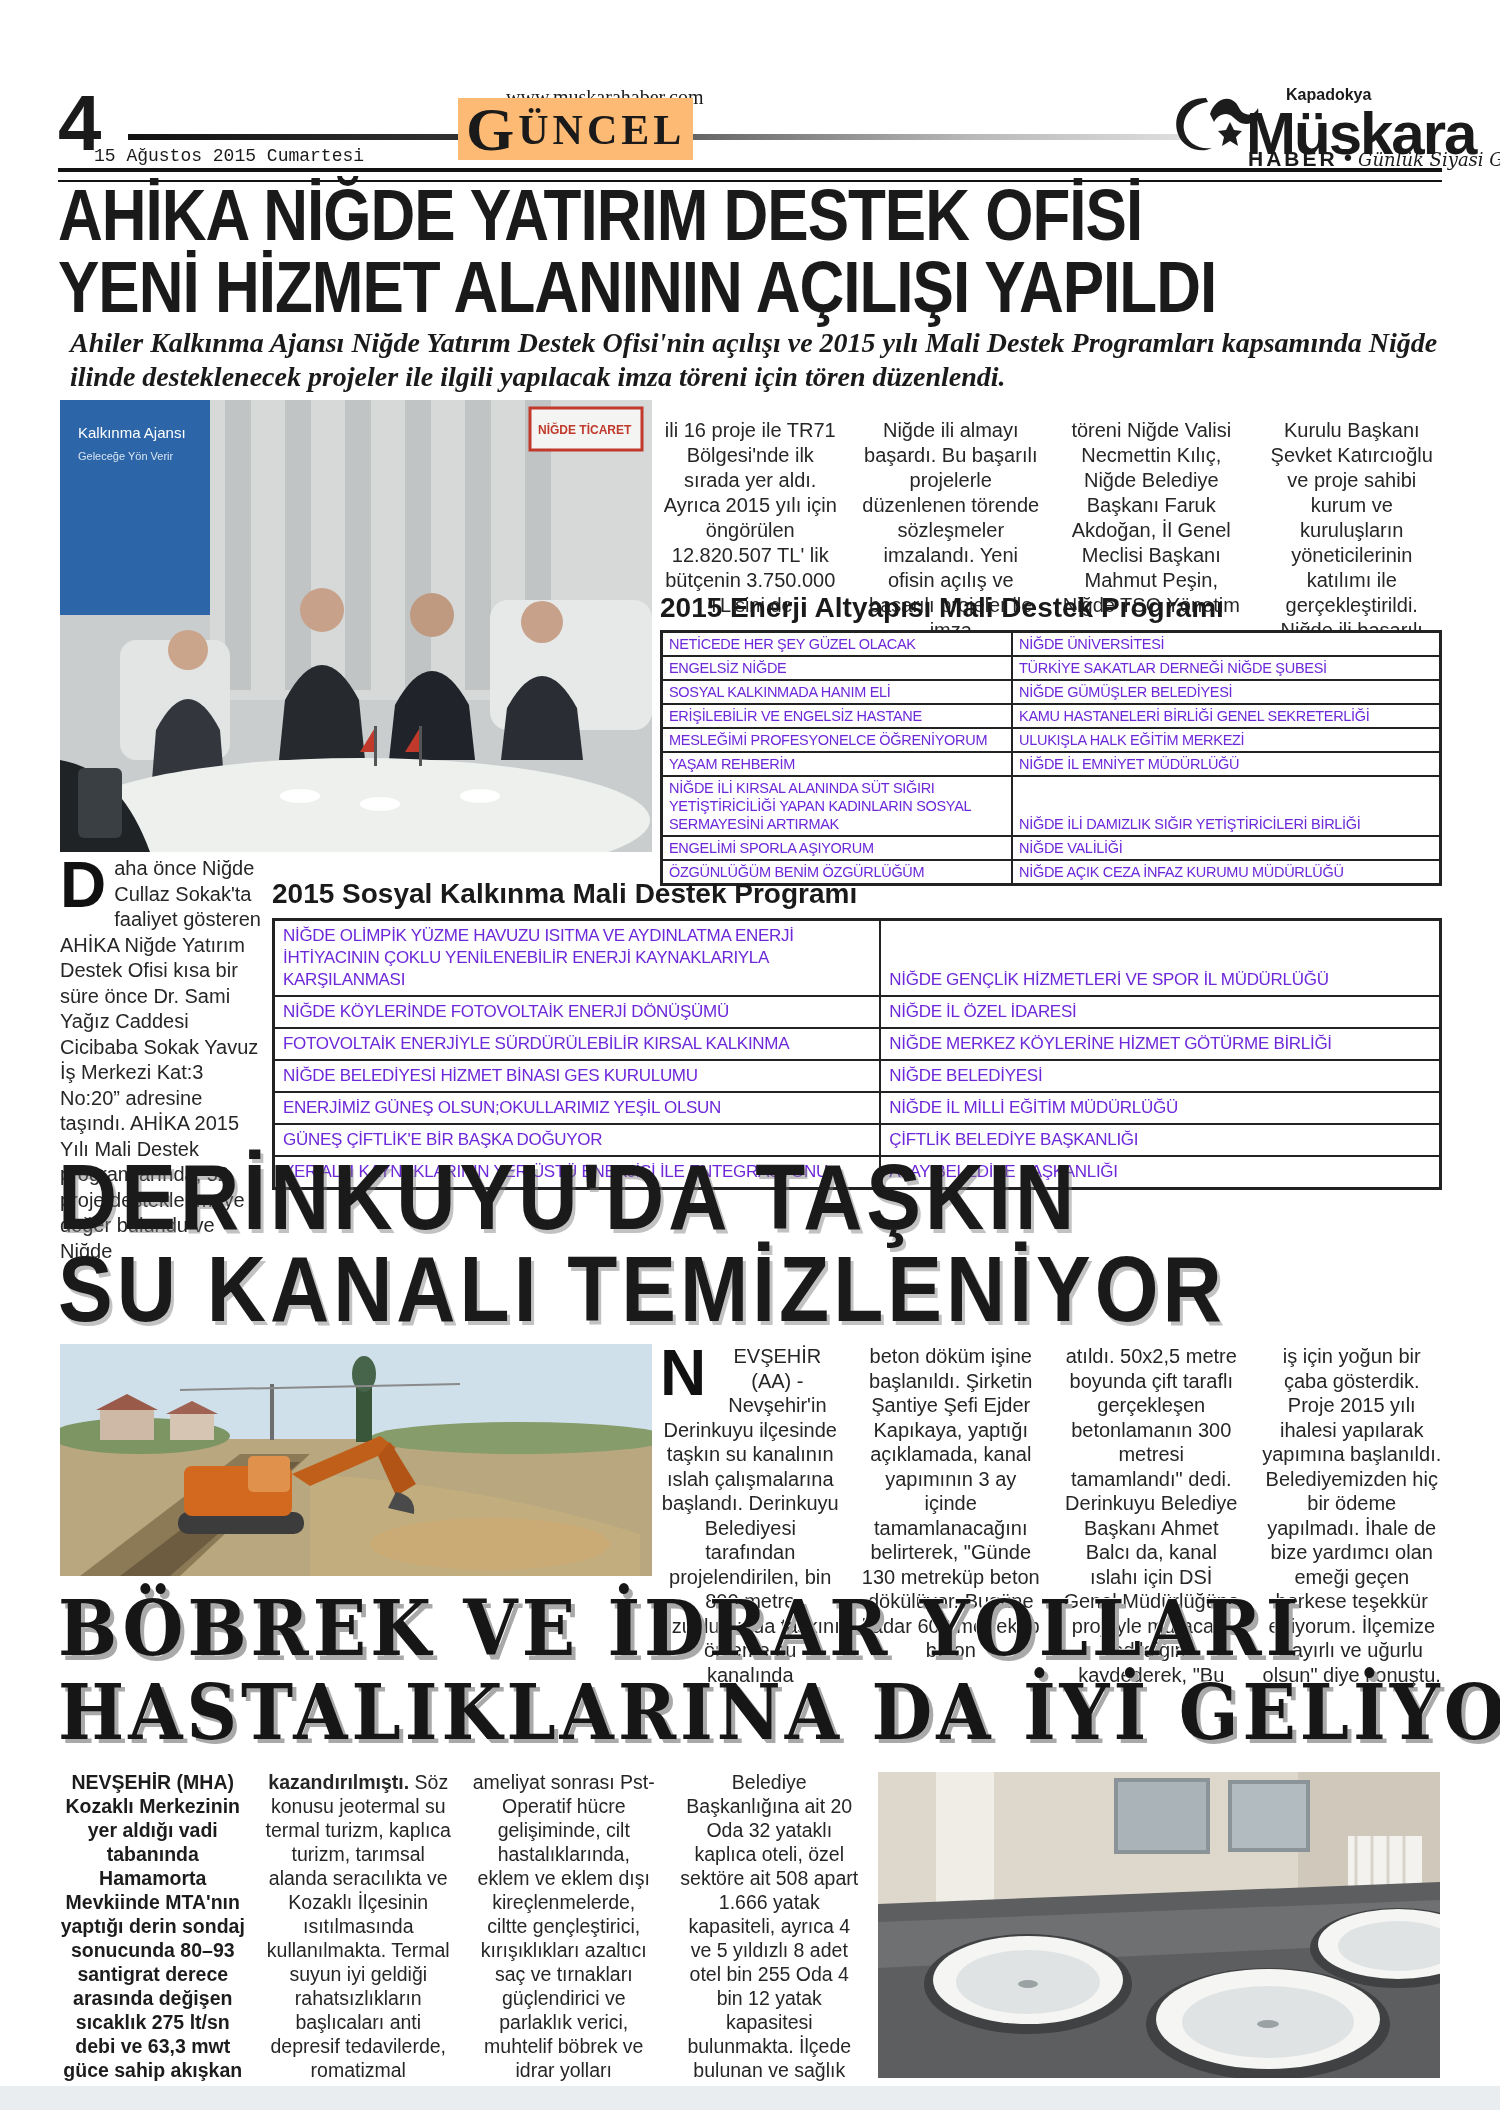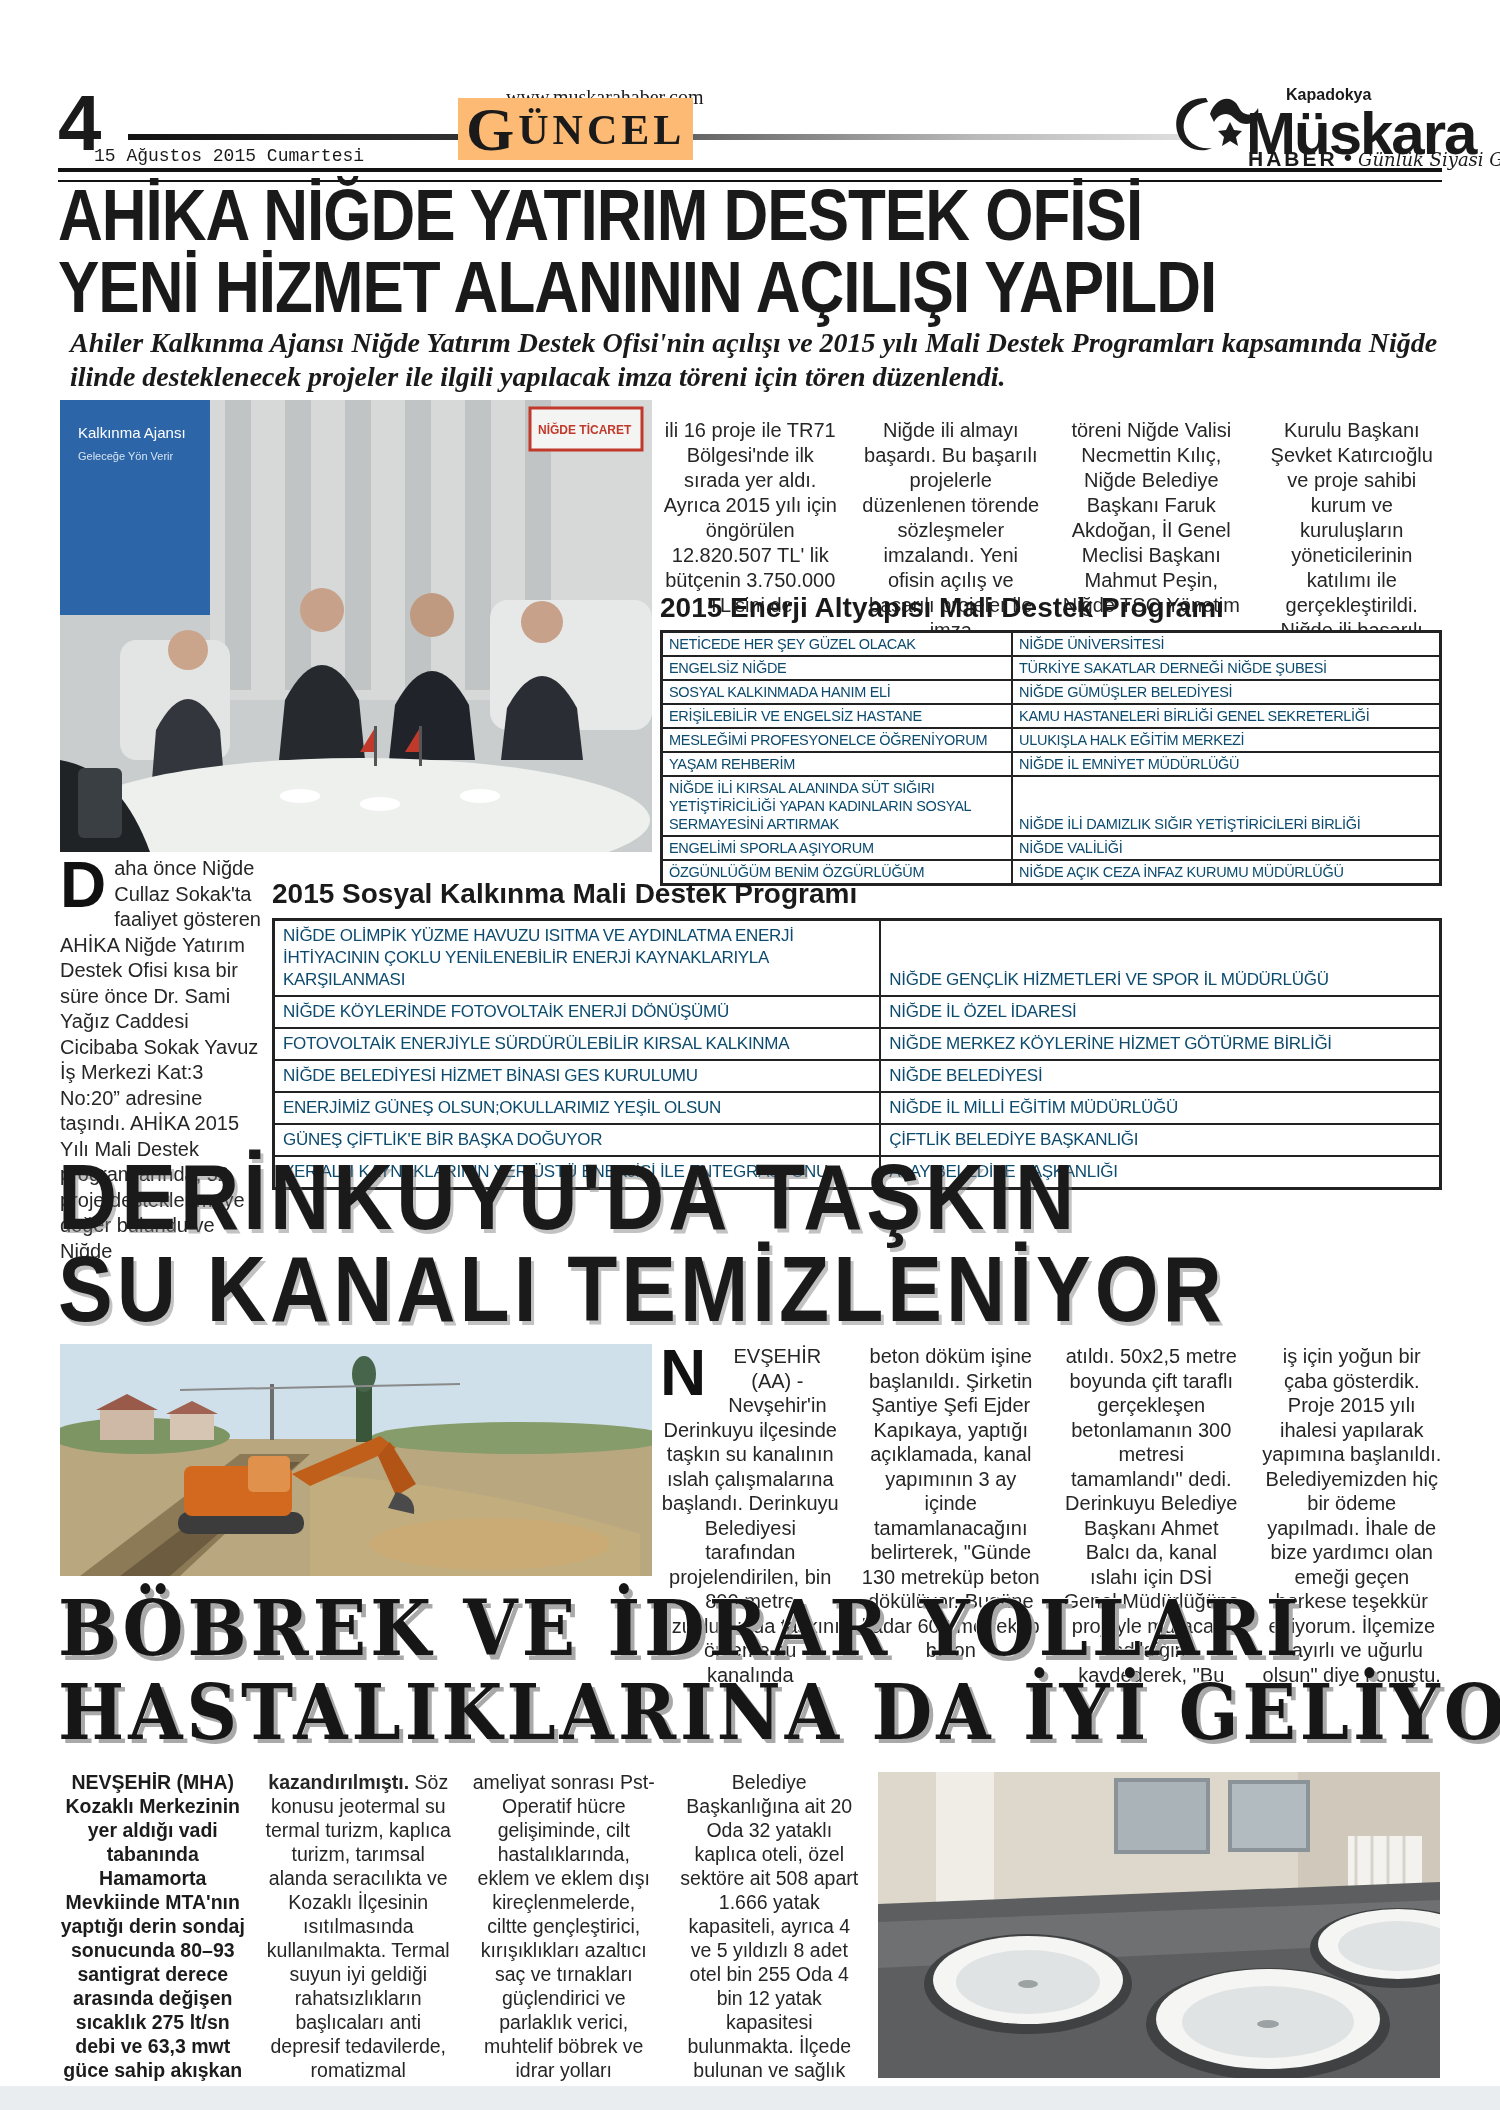--- a/index.html
+++ b/index.html
@@ -54,21 +54,21 @@
   .a2cols{left:660px;top:1344px;width:782px;}
   .a2cols .col{line-height:24.5px;}
   .a3cols{left:60px;top:1770px;width:802px;}
   .a3cols .col{font-size:19.5px;line-height:24px;}
   .a3col1{font-weight:700;color:#1c1c1c;}
 
   
   .tbl-title{font-weight:700;font-size:28px;}
   table.prj{border-collapse:collapse;background:#fff;}
   table.prj td{border:2px solid #222;padding:2px 6px;vertical-align:bottom;
-               font-size:14.5px;line-height:18px;letter-spacing:-0.3px;color:#0c4a6e;}
+               font-size:14.5px;line-height:18px;letter-spacing:-0.3px;color:#6d28d9;}
   .t1{left:660px;top:592px;width:782px;}
   .t1 table{width:782px;margin-top:6px;border:3px solid #222;}
   .t1 td:first-child{width:45%;}
   .t2{left:272px;top:878px;width:1170px;}
   .t2 table{width:1170px;margin-top:8px;border:3px solid #222;}
   .t2 table td{font-size:17px;line-height:22px;padding:4px 8px;}
   .t2 td:first-child{width:52%;}
 
   
   .photo{display:block;}

